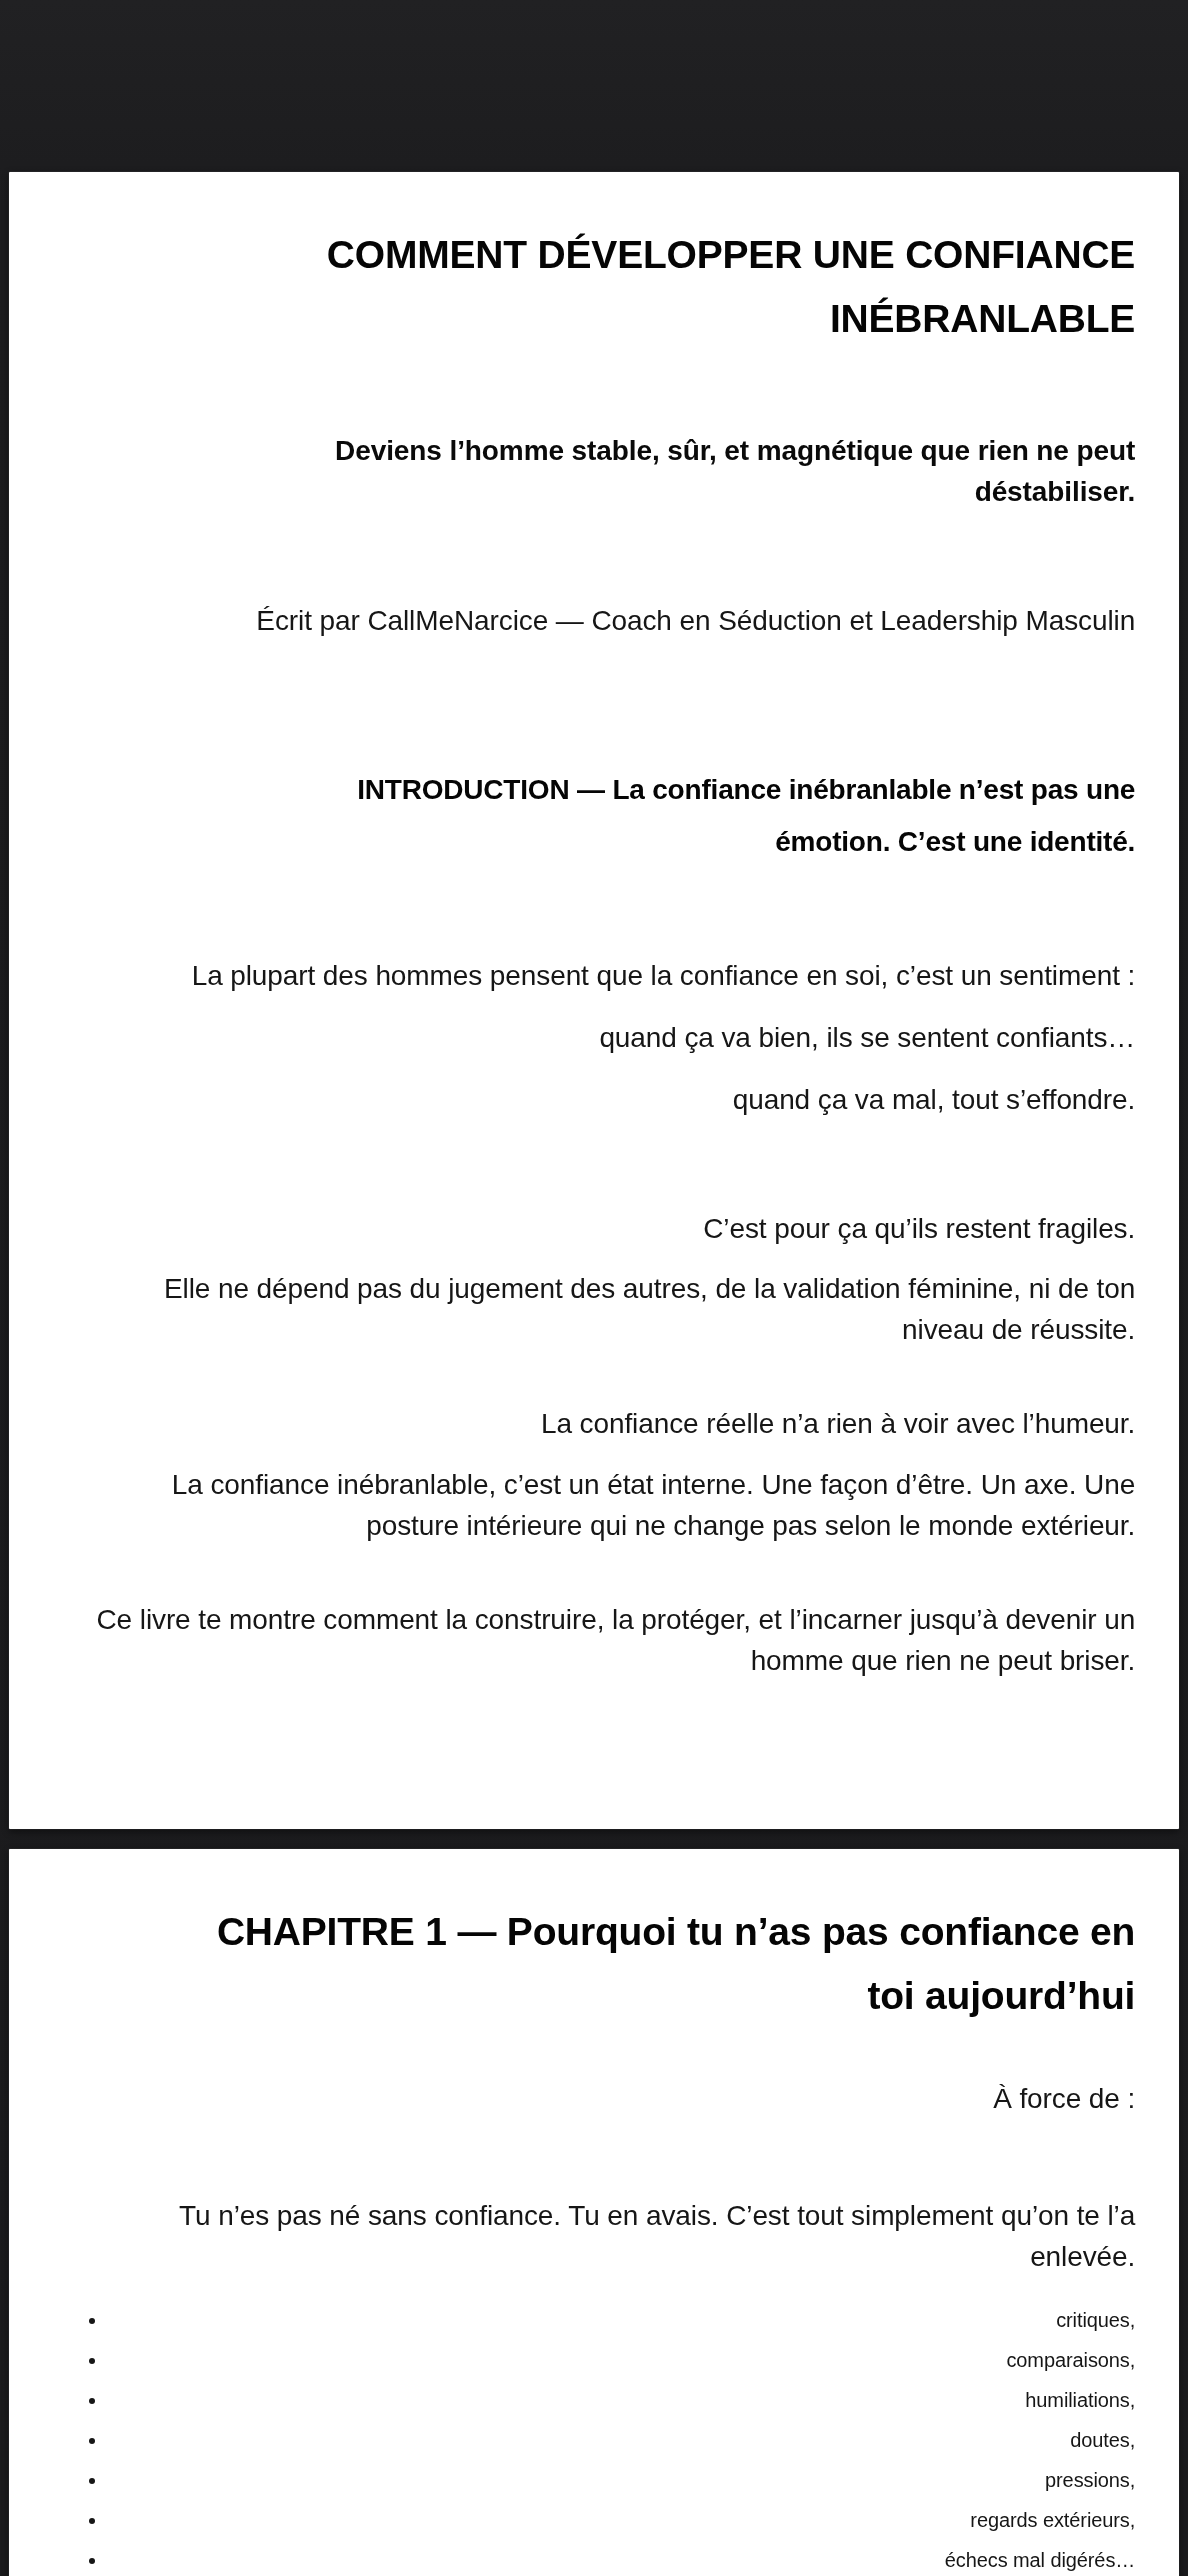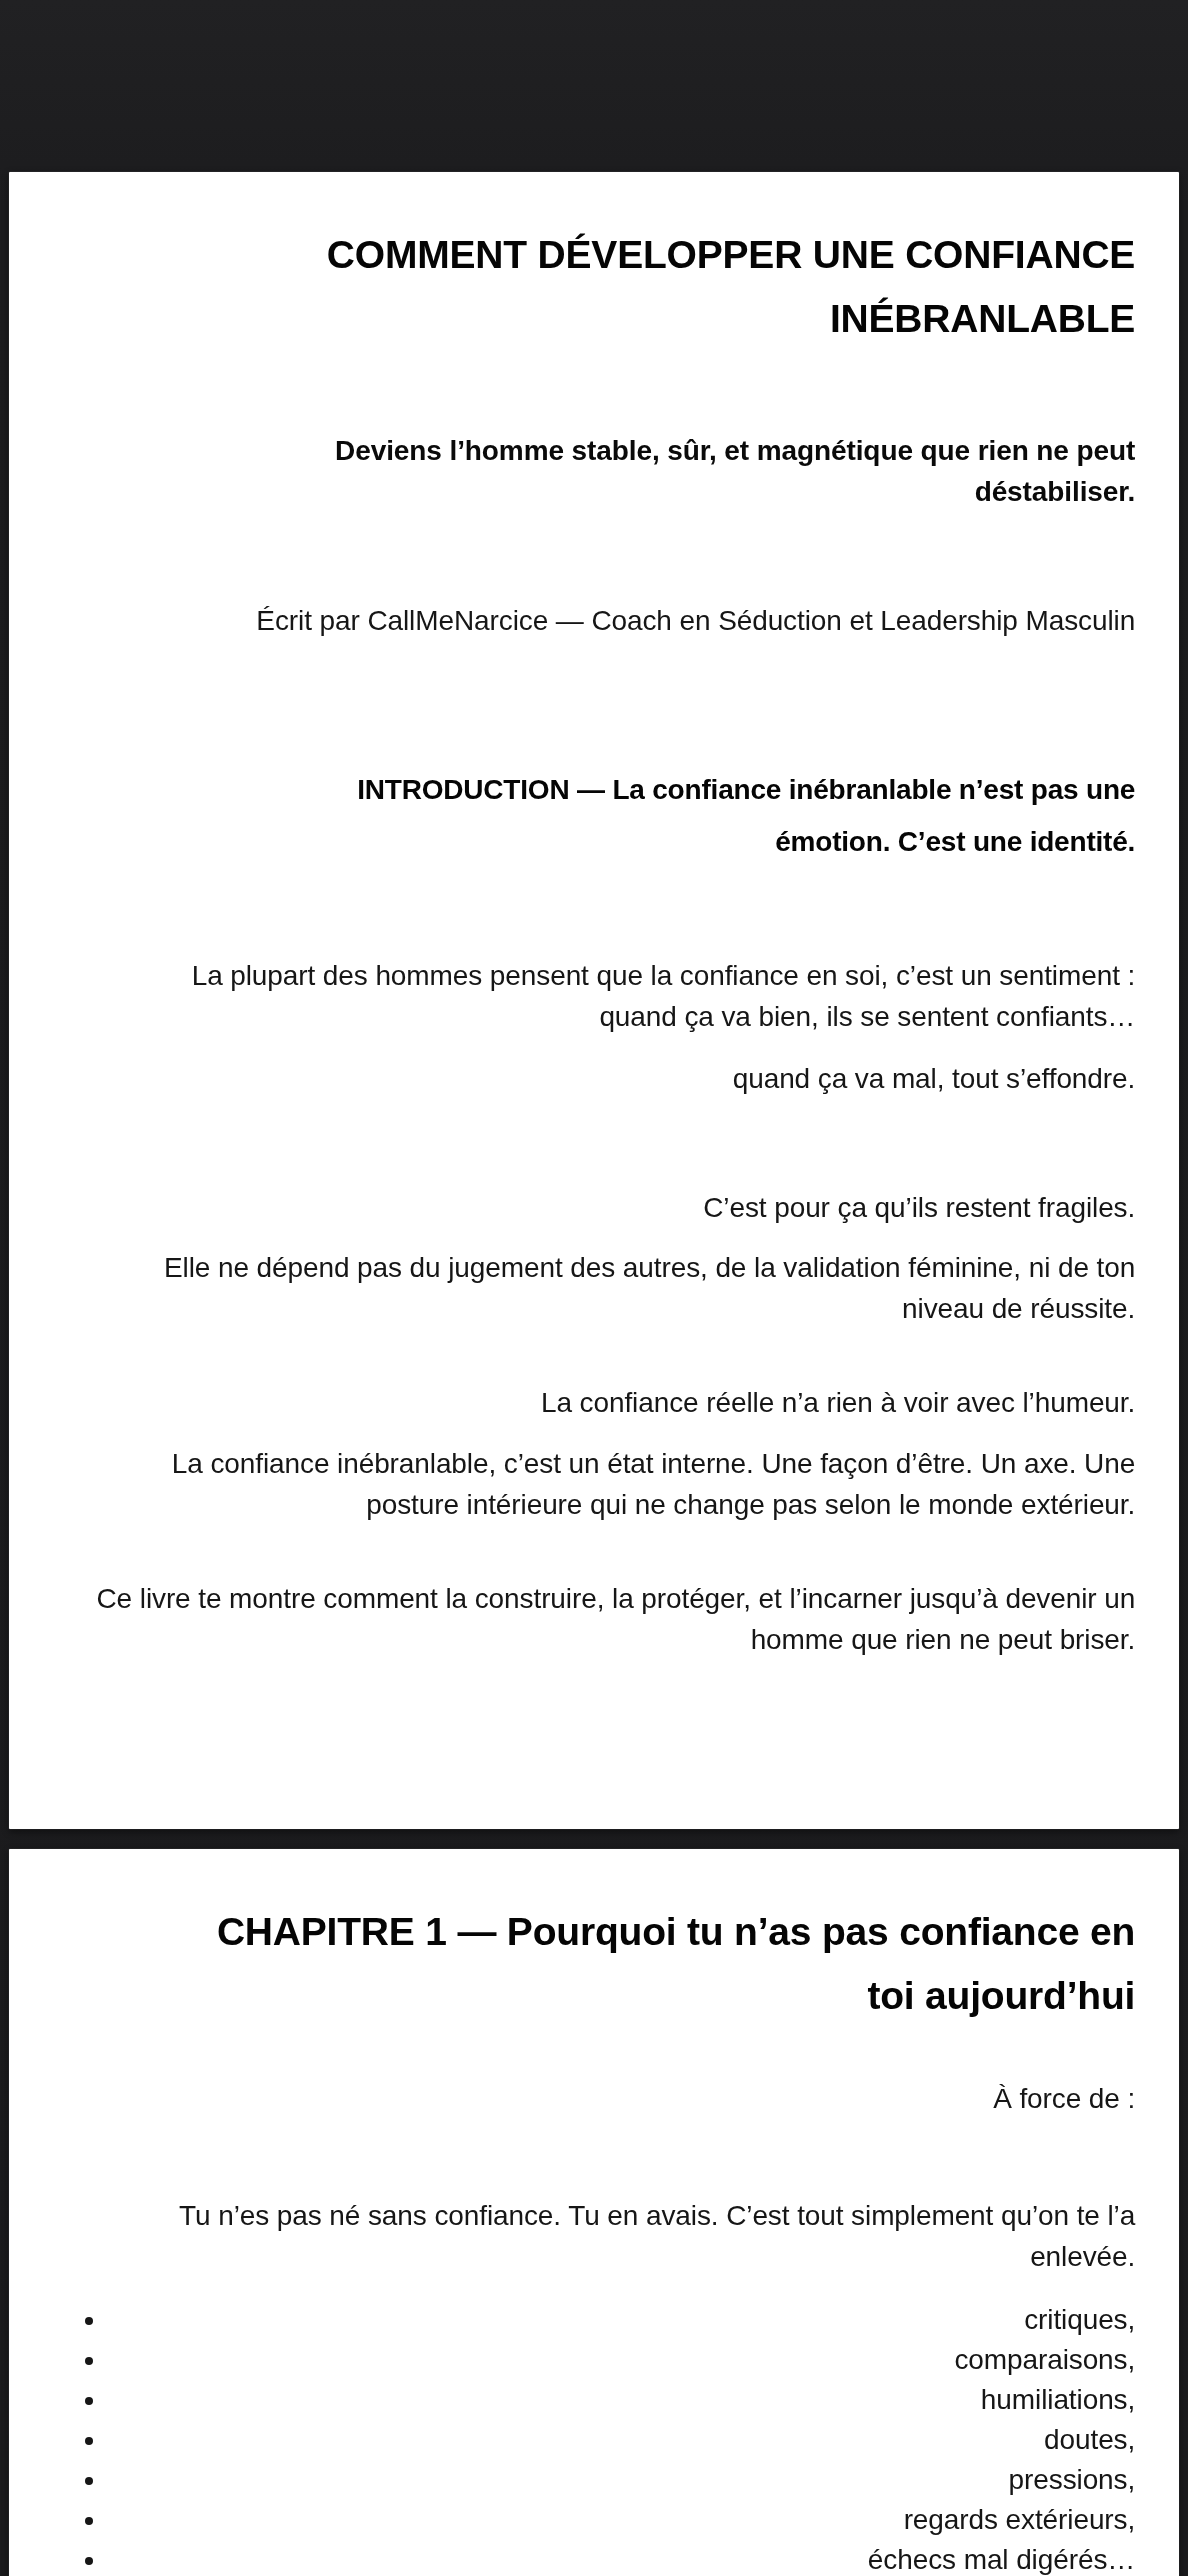--- a/index.html
+++ b/index.html
@@ -58,21 +58,21 @@
     white-space: pre-line;
   }
   .doc-p.bold { font-weight: 700; color: #0a0a0a; }
   .doc-list {
     list-style: disc;
     padding-left: 46px;
     margin: 0;
   }
   .doc-list li {
     font-weight: 400;
-    font-size: 28px;
+    font-size: 20px;
     line-height: 40px;
     letter-spacing: -0.1px;
     color: #161616;
   }
 </style>
 </head>
 <body>
 
 <div class="viewer">
 
@@ -84,21 +84,21 @@
       <p class="doc-p bold" style="margin-top:79px;">Deviens l’homme stable, sûr, et magnétique que rien ne peut
 déstabiliser.</p>
 
       <p class="doc-p" style="margin-top:88px;">Écrit par CallMeNarcice — Coach en Séduction et Leadership Masculin</p>
 
       <h2 class="doc-h2" style="margin-top:123px;">INTRODUCTION — La confiance inébranlable n’est pas une
 émotion. C’est une identité.</h2>
 
       <p class="doc-p" style="margin-top:87px;">La plupart des hommes pensent que la confiance en soi, c’est un sentiment :</p>
 
-      <p class="doc-p" style="">quand ça va bien, ils se sentent confiants…</p>
+      <p class="doc-p" style="margin-top:21px;">quand ça va bien, ils se sentent confiants…</p>
 
       <p class="doc-p" style="margin-top:21px;">quand ça va mal, tout s’effondre.</p>
 
       <p class="doc-p" style="margin-top:88px;">C’est pour ça qu’ils restent fragiles.</p>
 
       <p class="doc-p" style="margin-top:19.3px;">Elle ne dépend pas du jugement des autres, de la validation féminine, ni de ton
 niveau de réussite.</p>
 
       <p class="doc-p" style="margin-top:53px;">La confiance réelle n’a rien à voir avec l’humeur.</p>
 

